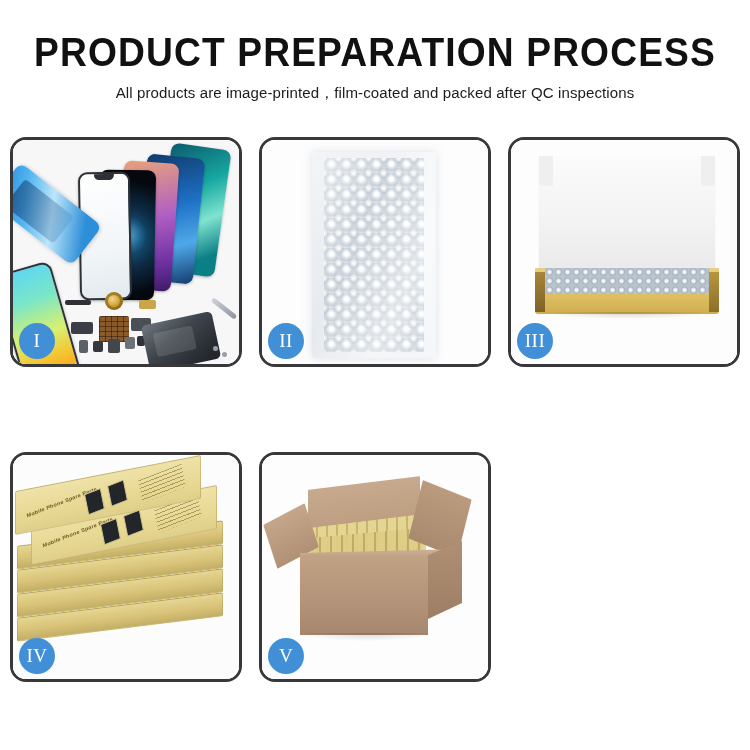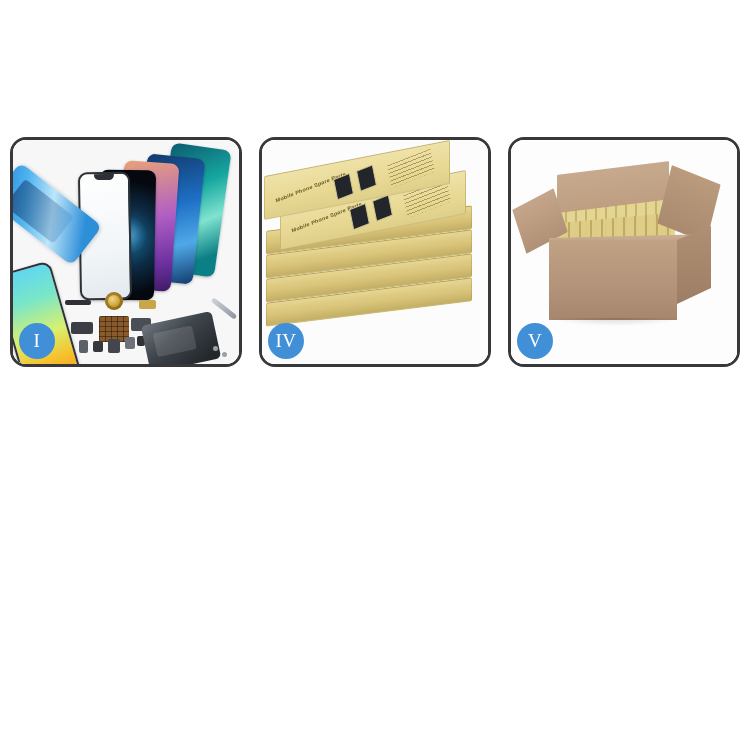--- a/index.html
+++ b/index.html
@@ -437,20 +437,24 @@
   .sc-shadow {
     position:absolute; left: 30px; top: 164px; width: 168px; height: 8px;
     background: radial-gradient(ellipse at 50% 0%, rgba(0,0,0,0.13), rgba(0,0,0,0) 72%);
   }
 </style>
 </head>
 <body>
 
 <div id="page">
 
+  <div id="header">
+    <div id="title">PRODUCT PREPARATION PROCESS</div>
+    <div id="subtitle">All products are image-printed，film-coated and packed after QC inspections</div>
+  </div>
 
   <div id="grid">
 
     <div class="panel">
       <div class="panel-stage">
         <div class="p1-bg"></div>
 
         <div class="phone ph-teal"></div>
         <div class="phone ph-blue"></div>
         <div class="phone ph-purple"></div>
@@ -471,21 +475,46 @@
         <div class="part pt-sq-d"></div>
         <div class="part pt-sq-e"></div>
         <div class="part pt-chassis"></div>
         <div class="part pt-tool"></div>
         <div class="part pt-screw-a"></div>
         <div class="part pt-screw-b"></div>
       </div>
       <div class="badge">I</div>
     </div>
 
-
+    <div class="panel">
+      <div class="panel-stage">
+        <div class="p2-bg"></div>
+        <div class="bubble-pouch">
+          <div class="bubble-field"></div>
+          <div class="bubble-field2"></div>
+          <div class="bubble-sheen"></div>
+        </div>
+      </div>
+      <div class="badge">II</div>
+    </div>
+
+    <div class="panel">
+      <div class="panel-stage">
+        <div class="p3-bg"></div>
+        <div class="lid"></div>
+        <div class="lid-flap-l"></div>
+        <div class="lid-flap-r"></div>
+        <div class="tray"></div>
+        <div class="tray-inner"></div>
+        <div class="tray-edge-l"></div>
+        <div class="tray-edge-r"></div>
+        <div class="tray-shadow"></div>
+      </div>
+      <div class="badge">III</div>
+    </div>
 
     <div class="panel">
       <div class="panel-stage">
         <div class="p4-bg"></div>
 
         <div class="kbox kbox-side" style="left:4px; top:150px; width:206px; height:24px; transform:skewY(-7deg); border-radius:2px;"></div>
         <div class="kbox kbox-side" style="left:4px; top:126px; width:206px; height:24px; transform:skewY(-7deg); border-radius:2px;"></div>
         <div class="kbox kbox-side" style="left:4px; top:102px; width:206px; height:24px; transform:skewY(-7deg); border-radius:2px;"></div>
         <div class="kbox kbox-side" style="left:4px; top:78px; width:206px; height:24px; transform:skewY(-7deg); border-radius:2px;"></div>
 

